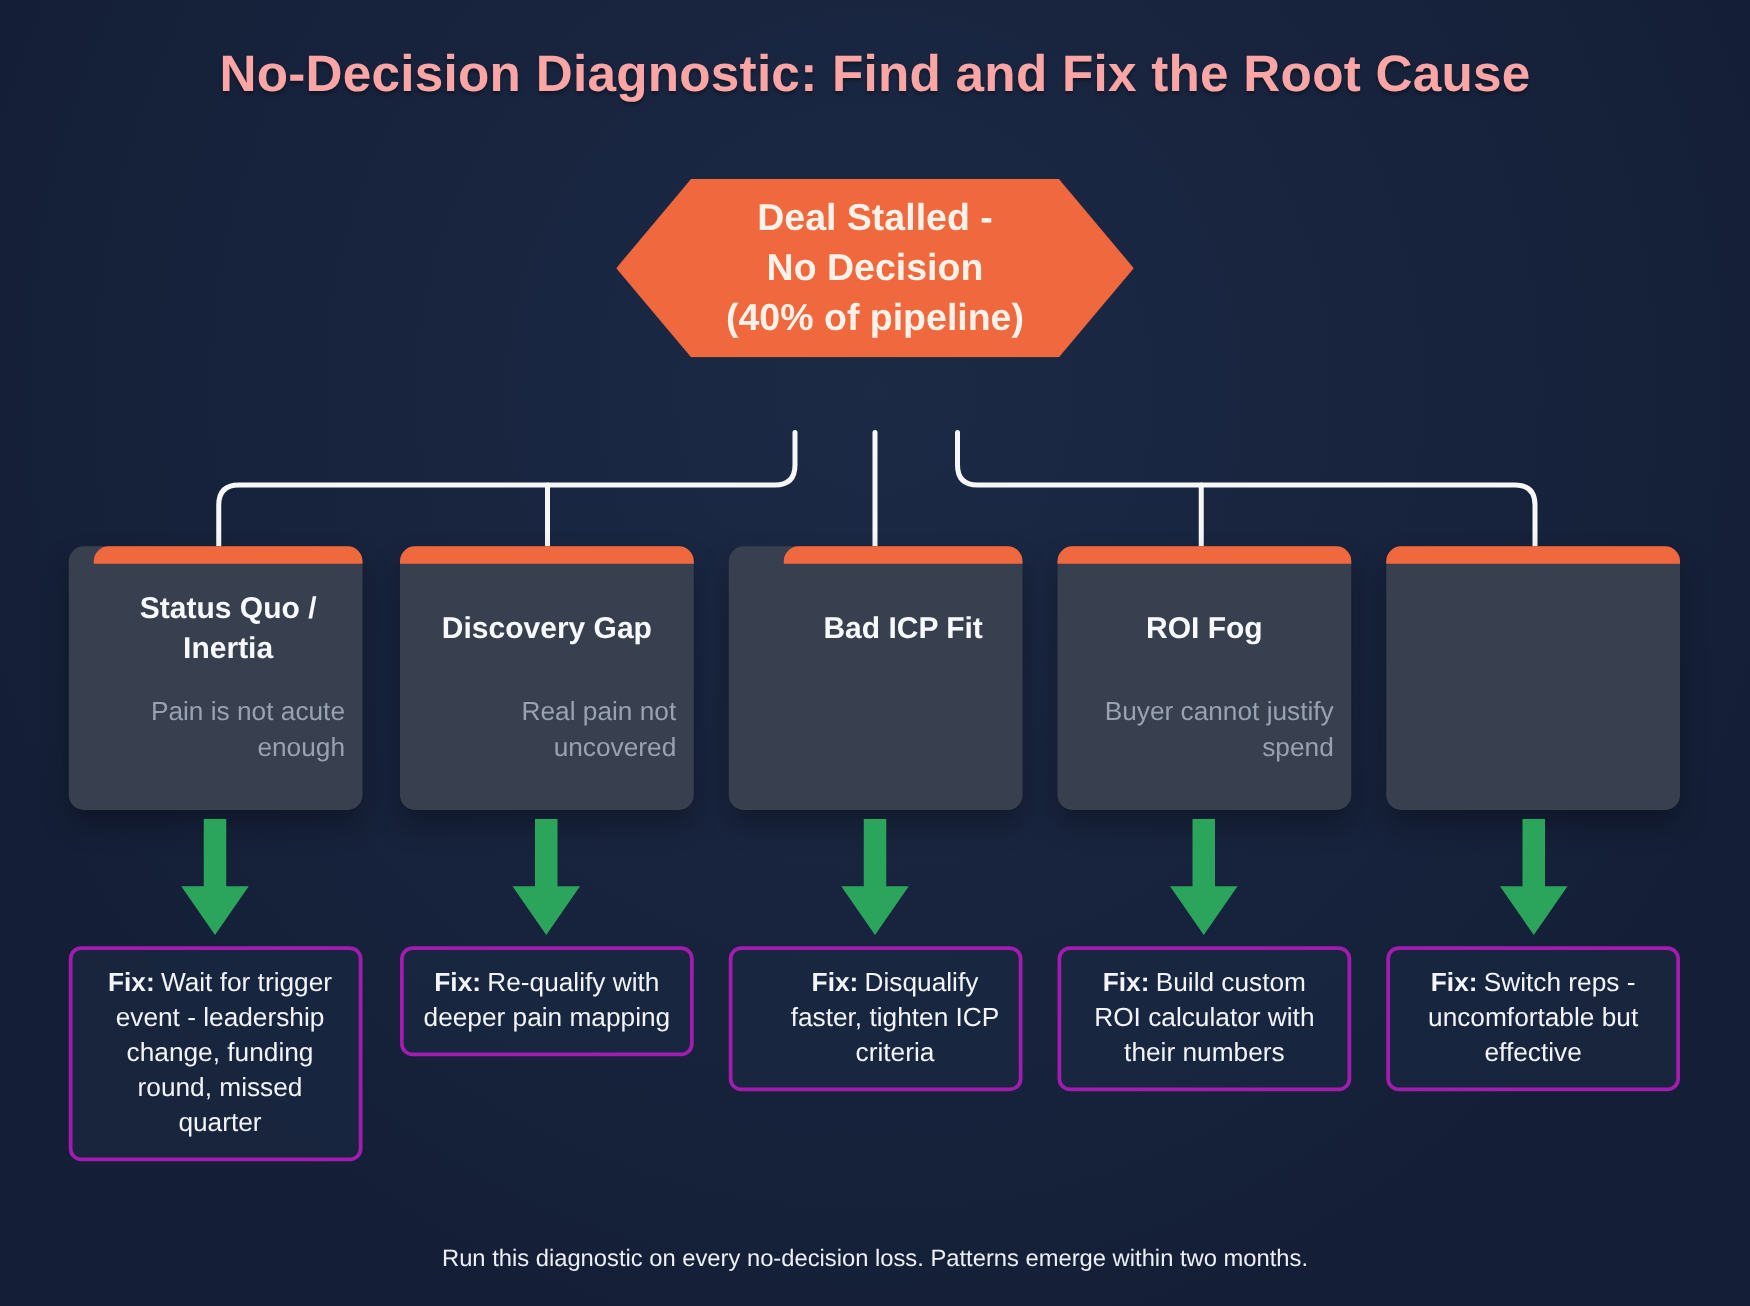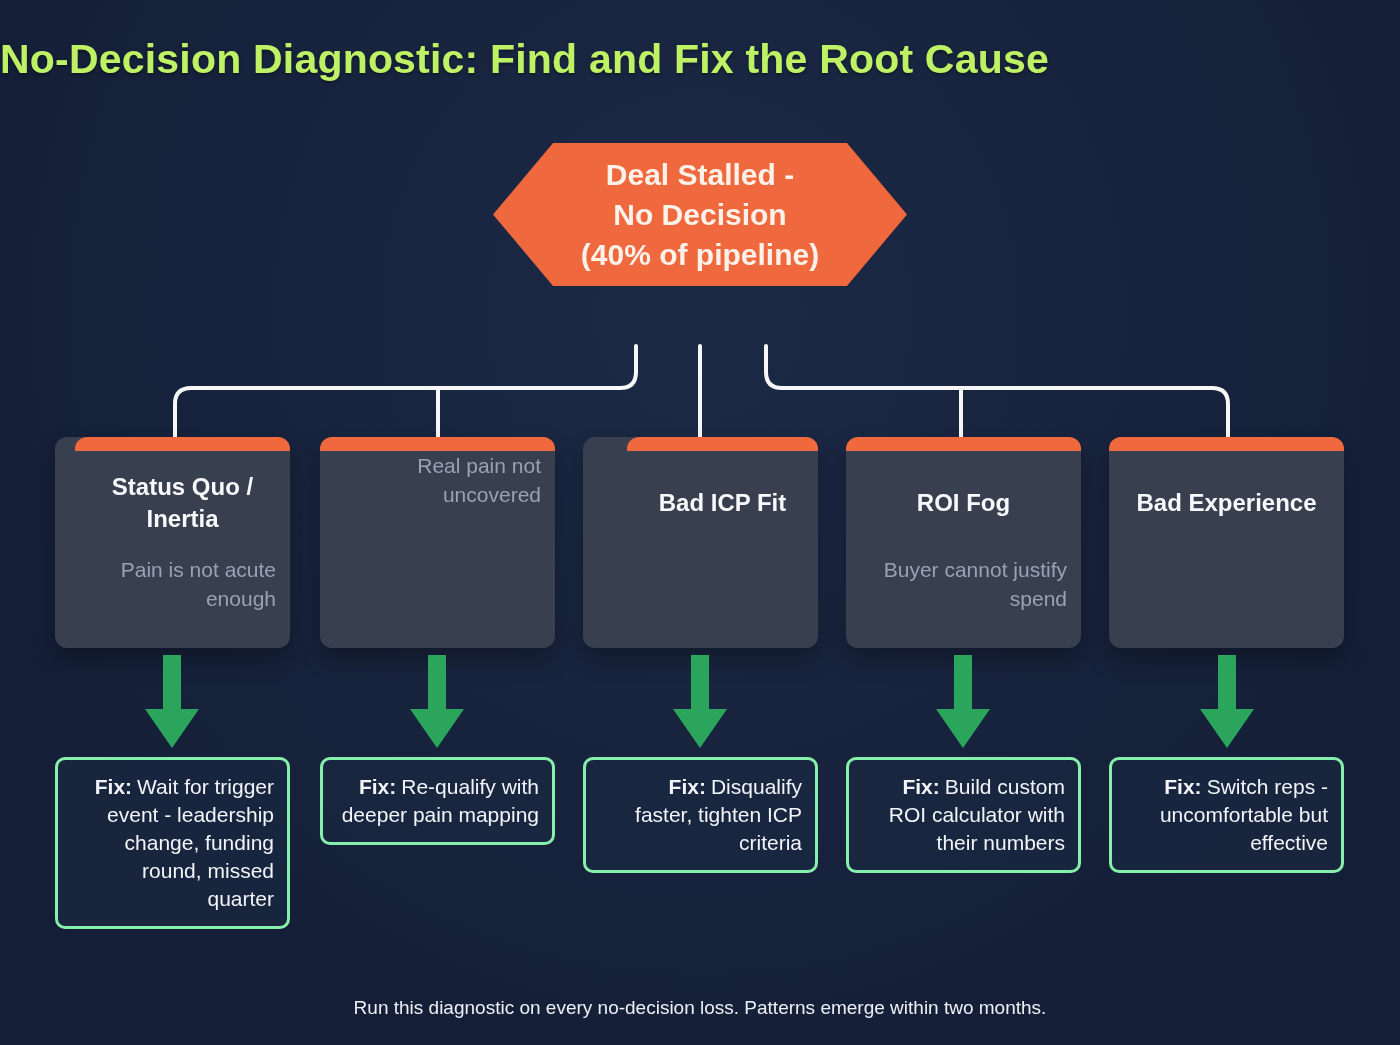--- a/index.html
+++ b/index.html
@@ -8,25 +8,25 @@
     position: relative;
     font-family: "Liberation Sans", "DejaVu Sans", sans-serif;
     background: #17233D;
     background-image: radial-gradient(ellipse at 50% 30%, rgba(38,54,86,0.35), rgba(12,20,38,0.25) 75%);
     overflow: hidden;
     color: #fff;
   }
   .page-title {
     position: absolute;
     top: 36px; left: 0; width: 100%;
-    text-align: left;
+    text-align: center;
     font-size: 41px;
     font-weight: 700;
     letter-spacing: 0.2px;
-    color: #bef264;
+    color: #fca5a5;
     text-shadow: 0 2px 3px rgba(0,0,0,0.35);
   }
   .hexagon {
     position: absolute;
     left: 493px; top: 143px;
     width: 414px; height: 143px;
     background: #F0683D;
     clip-path: polygon(14.5% 0%, 85.5% 0%, 100% 50%, 85.5% 100%, 14.5% 100%, 0% 50%);
     display: flex; align-items: center; justify-content: center;
     filter: drop-shadow(0 6px 10px rgba(0,0,0,0.35));
@@ -67,25 +67,25 @@
     text-align: right;
     font-size: 21px;
     line-height: 29px;
     color: #98A2B3;
   }
   .down-arrow { position: absolute; top: 655px; width: 60px; height: 97px; }
   .fix-card {
     position: absolute;
     top: 757px;
     width: 235px;
-    border: 3px solid #86efac;
+    border: 3px solid #a21caf;
     border-radius: 10px;
     background: rgba(27, 41, 68, 0.55);
     padding: 13px 13px;
-    text-align: right;
+    text-align: center;
     font-size: 21px;
     line-height: 28px;
     color: #F2F4F8;
   }
   .fix-label { font-weight: 700; margin-right: 5px; }
   .page-footer {
     position: absolute;
     top: 997px; left: 0; width: 100%;
     text-align: center;
     font-size: 19px;
@@ -125,40 +125,40 @@
 <div class="cause-card col-0">
   <div class="top-bar"></div>
   <div class="cause-body">
     <div class="cause-title">Status Quo / Inertia</div>
     <div class="cause-subtitle">Pain is not acute enough</div>
   </div>
 </div>
 <div class="cause-card col-1">
   <div class="top-bar"></div>
   <div class="cause-body">
+    <div class="cause-title">Discovery Gap</div>
     <div class="cause-subtitle">Real pain not uncovered</div>
   </div>
 </div>
 <div class="cause-card col-2">
   <div class="top-bar"></div>
   <div class="cause-body">
     <div class="cause-title">Bad ICP Fit</div>
   </div>
 </div>
 <div class="cause-card col-3">
   <div class="top-bar"></div>
   <div class="cause-body">
     <div class="cause-title">ROI Fog</div>
     <div class="cause-subtitle">Buyer cannot justify spend</div>
   </div>
 </div>
 <div class="cause-card col-4">
   <div class="top-bar"></div>
   <div class="cause-body">
-    <div class="cause-title">Bad Experience</div>
   </div>
 </div>
 
 <svg class="down-arrow arr-0" viewBox="0 0 60 97">
     <polygon points="21,0 39,0 39,54 57,54 30,93 3,54 21,54" fill="#2BA55C"></polygon>
   </svg>
 <svg class="down-arrow arr-1" viewBox="0 0 60 97">
     <polygon points="21,0 39,0 39,54 57,54 30,93 3,54 21,54" fill="#2BA55C"></polygon>
   </svg>
 <svg class="down-arrow arr-2" viewBox="0 0 60 97">

